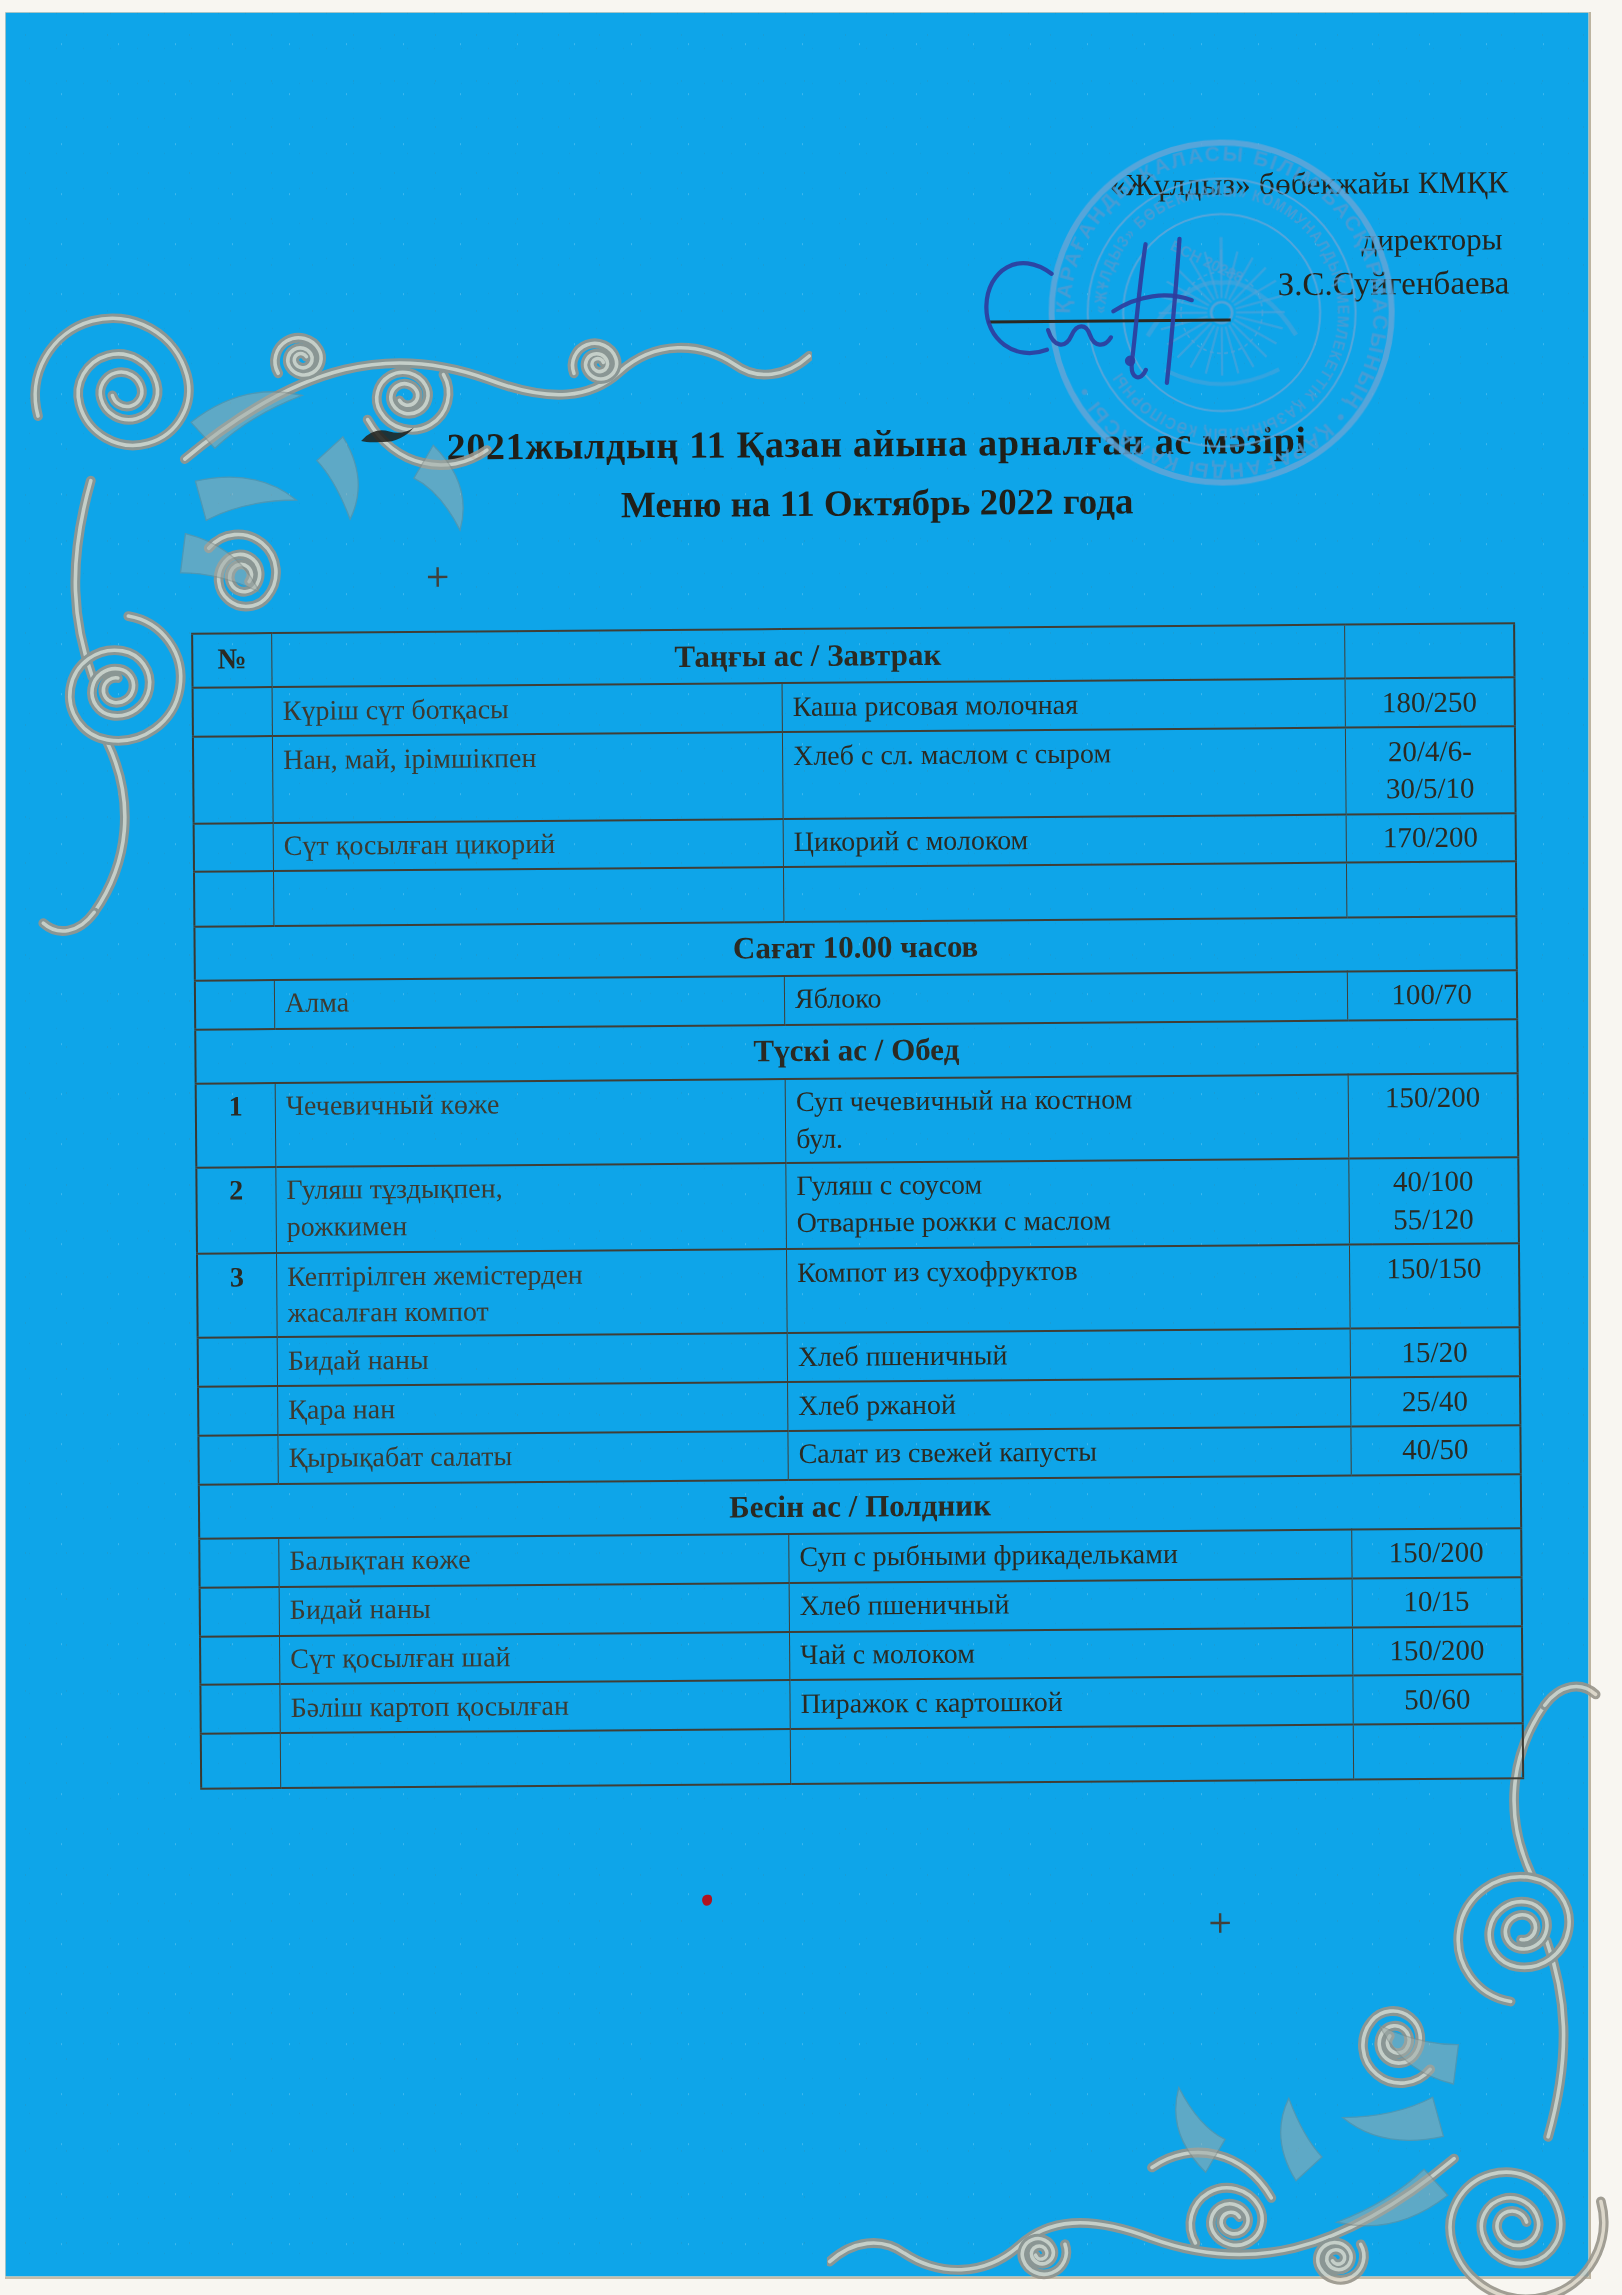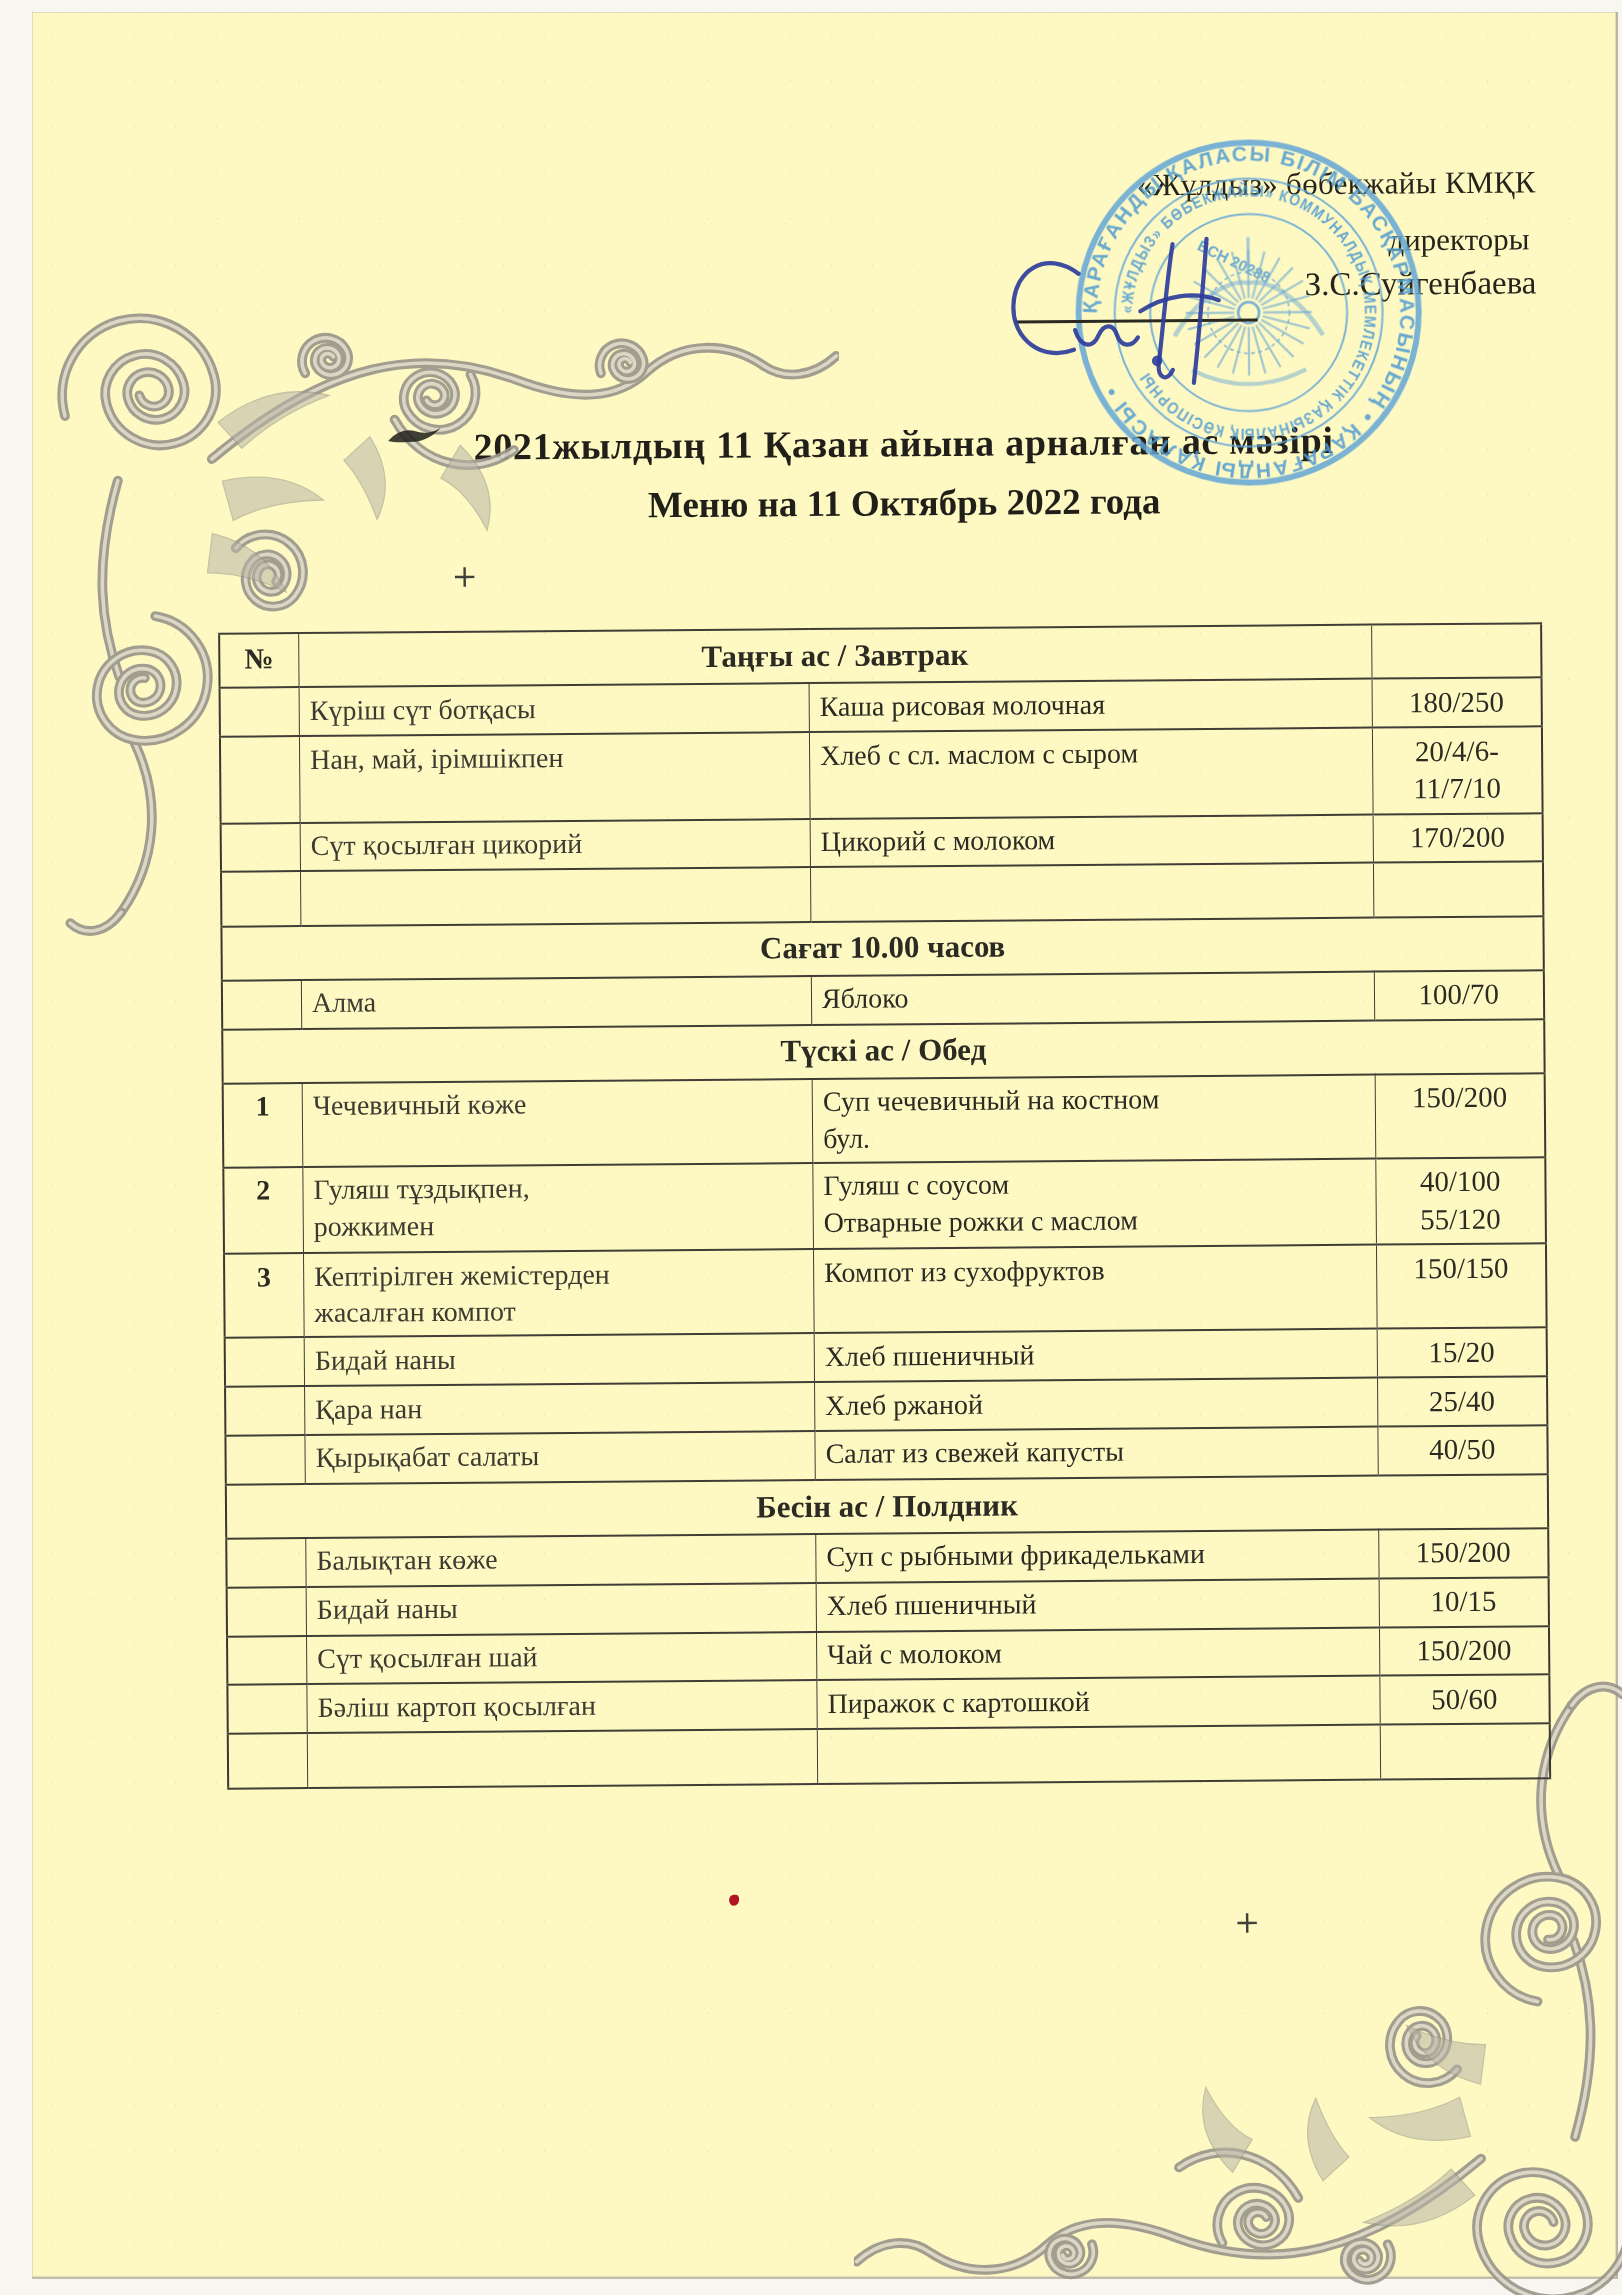--- a/index.html
+++ b/index.html
@@ -3,22 +3,22 @@
 <meta charset="utf-8">
 <style>
   html,body{margin:0;padding:0;}
   body{
     width:1623px;height:2295px;position:relative;
     background:#f8f6f1;
     font-family:"Liberation Serif","DejaVu Serif",serif;
     overflow:hidden;
   }
   .paper{
-    position:absolute;left:32px;top:11.8px;width:1584px;height:2265px;
-    background:#fef9c3;
+    position:absolute;left:5px;top:11.8px;width:1584px;height:2265px;
+    background:#0ea5e9;
     border-right:2px solid #bdb4a0;
     border-bottom:2px solid #c6bdaa;
     box-shadow:0 0 0 0.7px #d8d0bd inset;
   }
   
   .paper::before{
     content:"";position:absolute;inset:0;pointer-events:none;
     background-image:
       radial-gradient(rgba(110,95,60,.10) 0.8px, transparent 0.9px),
       radial-gradient(rgba(90,80,55,.07) 0.7px, transparent 0.8px),
@@ -255,21 +255,21 @@
             <td class="c-num"></td>
             <td class="c-kk">Күріш сүт ботқасы</td>
             <td class="c-ru">Каша рисовая  молочная</td>
             <td class="c-portion">180/250</td>
           </tr>
           <tr>
             <td class="c-num"></td>
             <td class="c-kk">Нан,  май, ірімшікпен</td>
             <td class="c-ru">Хлеб с сл. маслом с сыром</td>
             <td class="c-portion">20/4/6-
-11/7/10</td>
+30/5/10</td>
           </tr>
           <tr>
             <td class="c-num"></td>
             <td class="c-kk">Сүт қосылған цикорий</td>
             <td class="c-ru">Цикорий с молоком</td>
             <td class="c-portion">170/200</td>
           </tr>
           <tr class="row-empty">
             <td class="c-num"></td>
             <td class="c-kk"></td>

